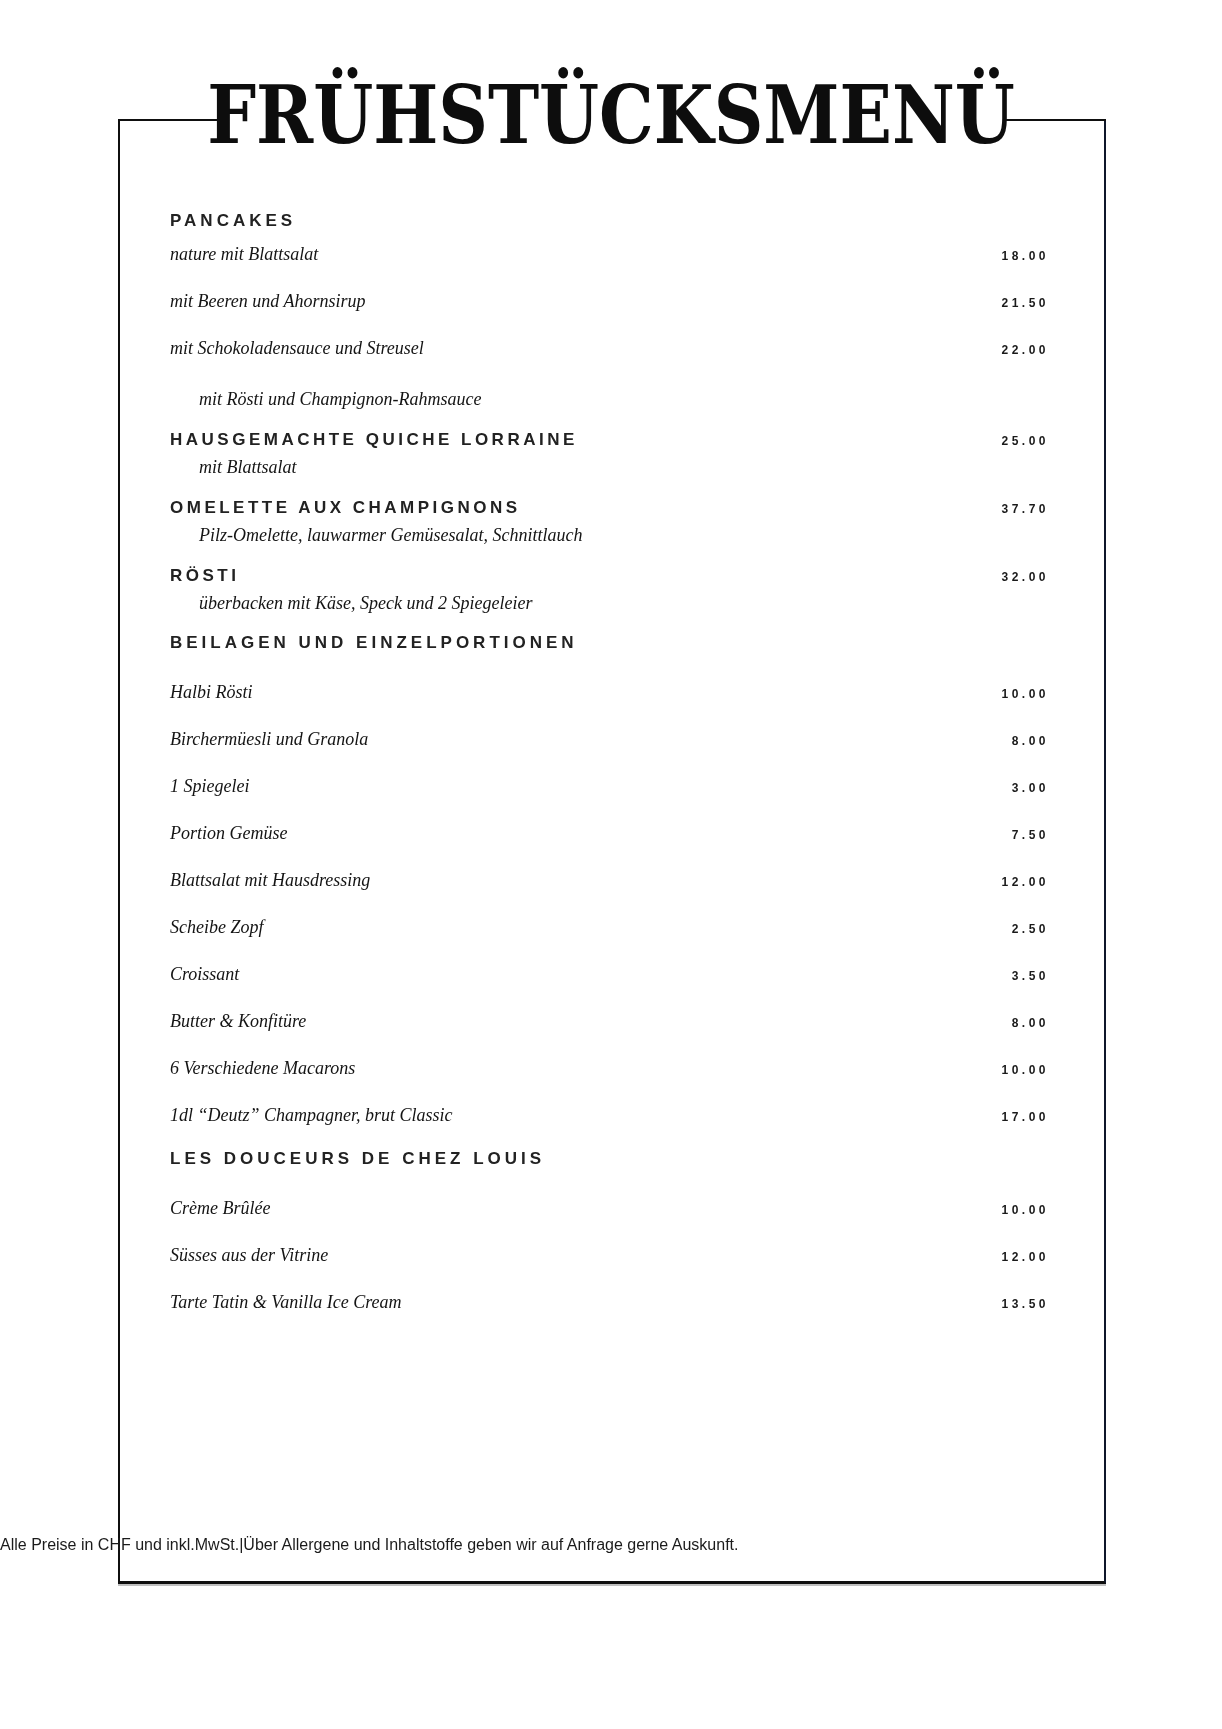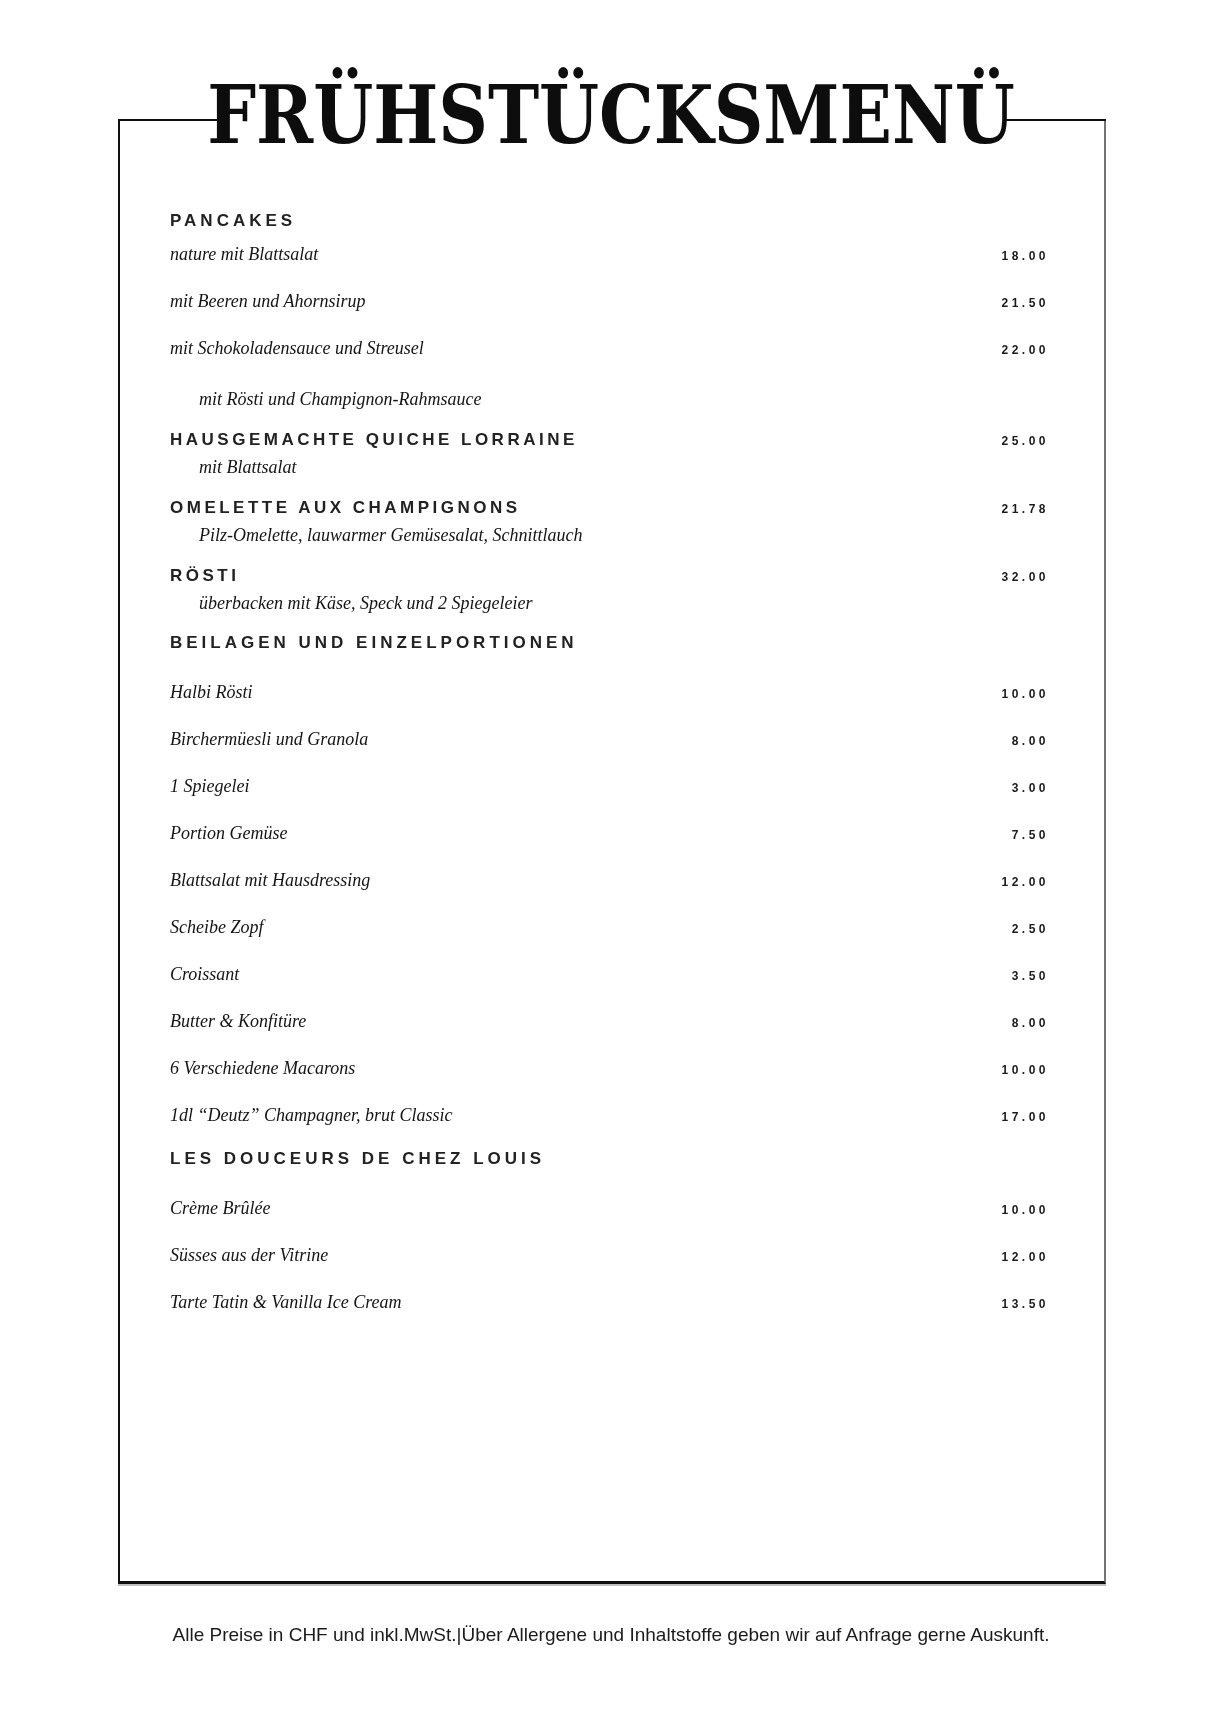--- a/index.html
+++ b/index.html
@@ -3,21 +3,21 @@
 <meta charset="utf-8">
 <style>
   html, body { margin:0; padding:0; background:#ffffff; }
   .page {
     position:relative; width:1222px; height:1729px; background:#ffffff;
     overflow:hidden; font-family:"Liberation Sans", sans-serif;
   }
   .frame {
     position:absolute; left:118px; top:120px; width:988px; height:1464px;
     box-sizing:border-box;
-    border-left:2px solid #0f0f0f; border-right:2px solid #737373;
+    border-left:2px solid #0f0f0f; border-right:2px solid #0f172a;
     border-bottom:3px solid #0f0f0f;
     box-shadow:0 2px 0 rgba(0,0,0,0.25);
   }
   .rule { position:absolute; top:-1px; height:2px; background:#0f0f0f; width:100px; }
   .rule-left  { left:-2px; }
   .rule-right { right:-2px; }
   .menu-title {
     position:absolute; top:115px; left:611px; transform:translate(-50%,-50%);
     font-family:"DejaVu Serif", serif; font-size:80px; font-weight:700;
     color:#0d0d0d; white-space:nowrap; line-height:1;
@@ -41,22 +41,22 @@
   .mi-desc {
     font-family:"Liberation Serif", serif; font-style:italic;
     font-size:18px; color:#141414;
   }
   .mi-dish .mi-desc { display:block; line-height:28px;margin-left:29px; }
   .mi-price {
     font-size:12px; font-weight:bold; letter-spacing:3.5px; color:#1a1a1a;
     white-space:nowrap;
   }
   .footer-note {
-    position:absolute; left:0; right:0; top:1623px; text-align:center;
-    font-size:19px; color:#1b1b1b; line-height:24px;
+    position:absolute; left:0; right:0; top:1533px; 
+    font-size:16px; color:#1b1b1b; line-height:24px;
   }
 </style>
 </head>
 <body>
 
 <div class="page">
 
   <div class="menu-title">
     <span class="squeeze">FRÜHSTÜCKSMENÜ</span>
   </div>
@@ -84,21 +84,21 @@
         <div class="mi-dish">
     <div class="mi-dish-top">
       <span class="mi-name">HAUSGEMACHTE QUICHE LORRAINE</span>
       <span class="mi-price">25.00</span>
     </div>
     <div class="mi-desc">mit Blattsalat</div>
   </div>
         <div class="mi-dish">
     <div class="mi-dish-top">
       <span class="mi-name">OMELETTE AUX CHAMPIGNONS</span>
-      <span class="mi-price">21.78</span>
+      <span class="mi-price">37.70</span>
     </div>
     <div class="mi-desc">Pilz-Omelette, lauwarmer Gemüsesalat, Schnittlauch</div>
   </div>
         <div class="mi-dish">
     <div class="mi-dish-top">
       <span class="mi-name">RÖSTI</span>
       <span class="mi-price">32.00</span>
     </div>
     <div class="mi-desc">überbacken mit Käse, Speck und 2 Spiegeleier</div>
   </div>

